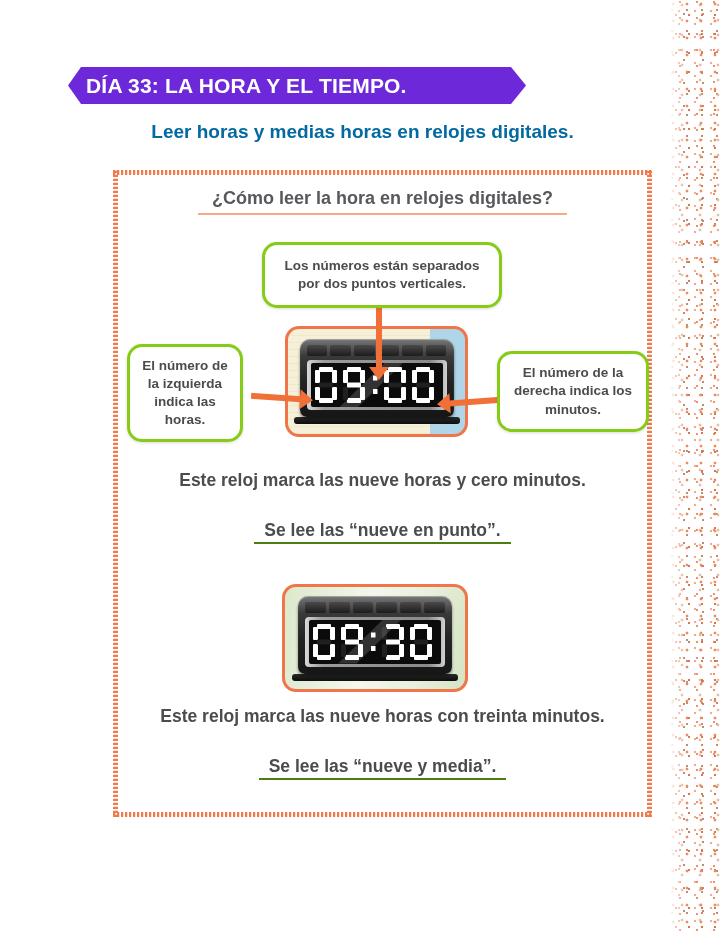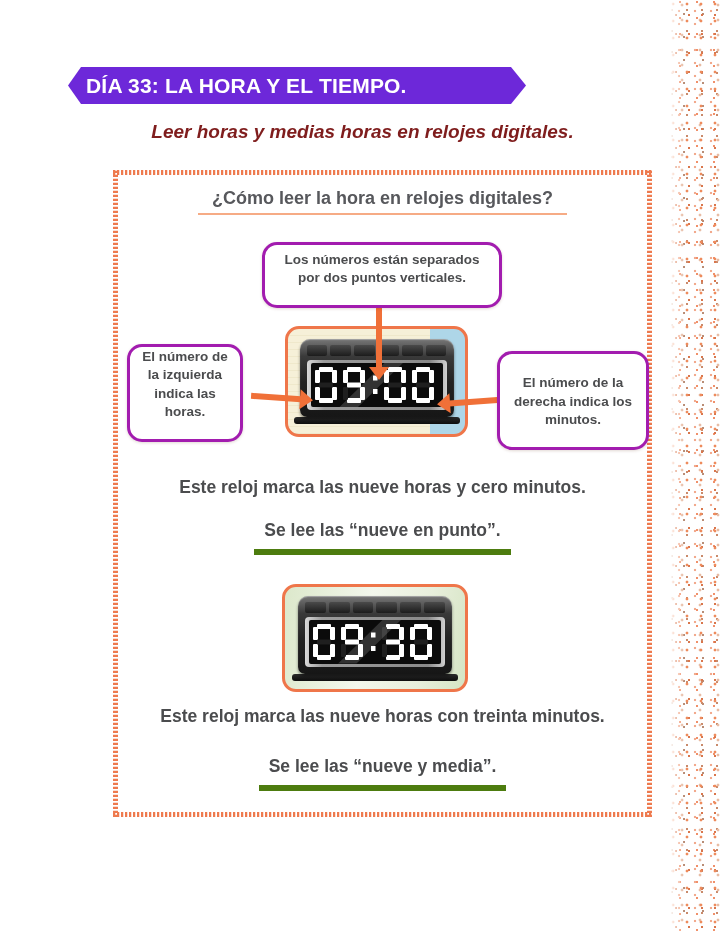--- a/index.html
+++ b/index.html
@@ -42,29 +42,29 @@
   .tick.top{top:0;} .tick.bottom{bottom:0;}
   .tick.left,.tick.right{top:0;bottom:0;width:5px;
     background:repeating-linear-gradient(0deg,#ee7a4e 0 2px,rgba(238,122,78,.25) 2px 3px,transparent 3px 4px);}
   .tick.left{left:0;} .tick.right{right:0;}
 
   .box-title{position:absolute;top:18px;left:0;width:100%;text-align:center;font-size:18px;font-weight:bold;}
   .box-title span{display:inline-block;padding:0 14px 4px;border-bottom:2px solid #f6ab85;}
 
   
   .callout{
-    position:absolute;background:#fff;border:3px solid #a21caf;border-radius:15px;
+    position:absolute;background:#fff;border:3px solid #84cc16;border-radius:15px;
     box-shadow:0 1px 3px rgba(90,40,10,.18);
-    display:flex;align-items:flex-end;justify-content:center;text-align:center;
+    display:flex;align-items:center;justify-content:center;text-align:center;
     font-weight:bold;font-size:13.5px;line-height:1.35;box-sizing:border-box;padding:18px 10px;
     z-index:3;
   }
   .callout.top-bubble{left:149px;top:72px;width:240px;height:66px;}
   .callout.left-bubble{left:14px;top:174px;width:116px;height:98px;}
-  .callout.right-bubble{left:384px;top:181px;width:152px;height:99px;}
+  .callout.right-bubble{left:384px;top:181px;width:152px;height:81px;}
 
   
   .conn{position:absolute;z-index:2;}
   .conn .bar{position:absolute;background:#f07038;}
   .conn .head{position:absolute;width:0;height:0;}
   .conn-down{left:256px;top:135px;width:20px;height:78px;}
   .conn-down .bar{left:7px;top:0;width:6px;height:64px;}
   .conn-down .head{left:0;top:62px;border-left:10px solid transparent;border-right:10px solid transparent;border-top:13px solid #f07038;}
   .conn-left{left:138px;top:218px;width:62px;height:20px;transform:rotate(4deg);}
   .conn-left .bar{left:0;top:7px;width:50px;height:6px;}
@@ -96,36 +96,36 @@
   .clock-bezel{background:linear-gradient(90deg,#d9d9d9,#9b9b9b 12%,#8a8a8a 88%,#d0d0d0);border-radius:4px;padding:3px 4px;}
   .clock-display{position:relative;background:#0b0b0b;border-radius:2px;height:44px;
     display:flex;align-items:center;justify-content:center;overflow:hidden;}
   .clock-display svg{height:36px;display:block;}
   .clock-shine{position:absolute;inset:0;background:rgba(255,255,255,.16);
     clip-path:polygon(56% 0,70% 0,36% 100%,22% 100%);}
   .clock-base{height:7px;background:linear-gradient(180deg,#2a2a2a,#0d0d0d);border-radius:3px;margin:0 -6px;}
 
   
   .sentence{position:absolute;left:0;width:100%;text-align:center;font-weight:bold;font-size:17.5px;}
-  .sentence.s1{top:300px;margin-top:7px;}
+  .sentence.s1{top:300px;}
   .sentence.r1{top:350px;}
   .sentence.s2{top:536px;}
   .sentence.r2{top:586px;}
-  .sentence.reading span{display:inline-block;padding:0 10px 8px;border-bottom:6px solid #4d7c0f;}
+  .sentence.reading span{display:inline-block;padding:0 10px 1px;border-bottom:2px solid #4d7c0f;}
 </style>
 </head>
 <body>
 
 <div class="speckle"></div>
 
 <div class="banner" style="background: #6d28d9;">
   <span>DÍA 33: LA HORA Y EL TIEMPO.</span>
 </div>
 
-<div class="subtitle" style="color: #7f1d1d; font-style: italic;">Leer horas y medias horas en relojes digitales.</div>
+<div class="subtitle" style="color: #0369a1;">Leer horas y medias horas en relojes digitales.</div>
 
 <div class="main-box">
   <div class="tick top"></div>
   <div class="tick bottom"></div>
   <div class="tick left"></div>
   <div class="tick right"></div>
 
   <div class="box-title" style="color: rgb(87, 88, 92); text-align: center;">
     <span>¿Cómo leer la hora en relojes digitales?</span>
   </div>

